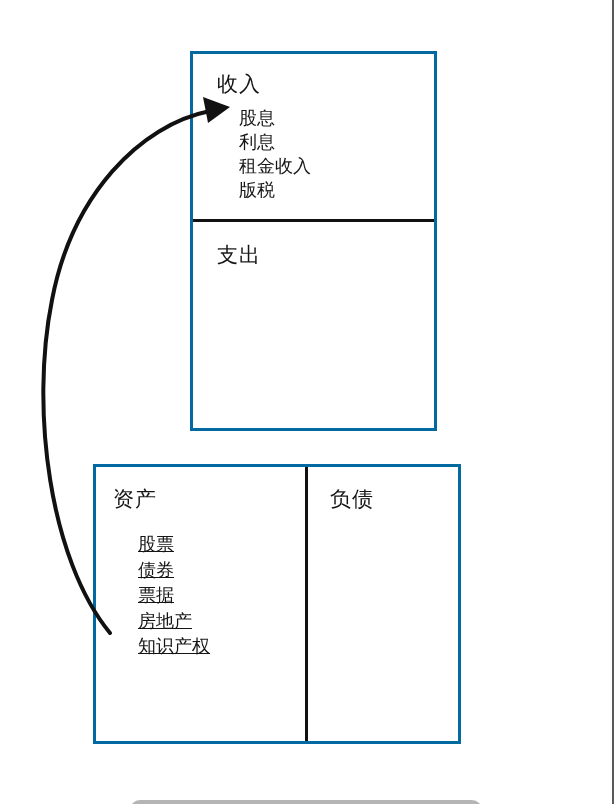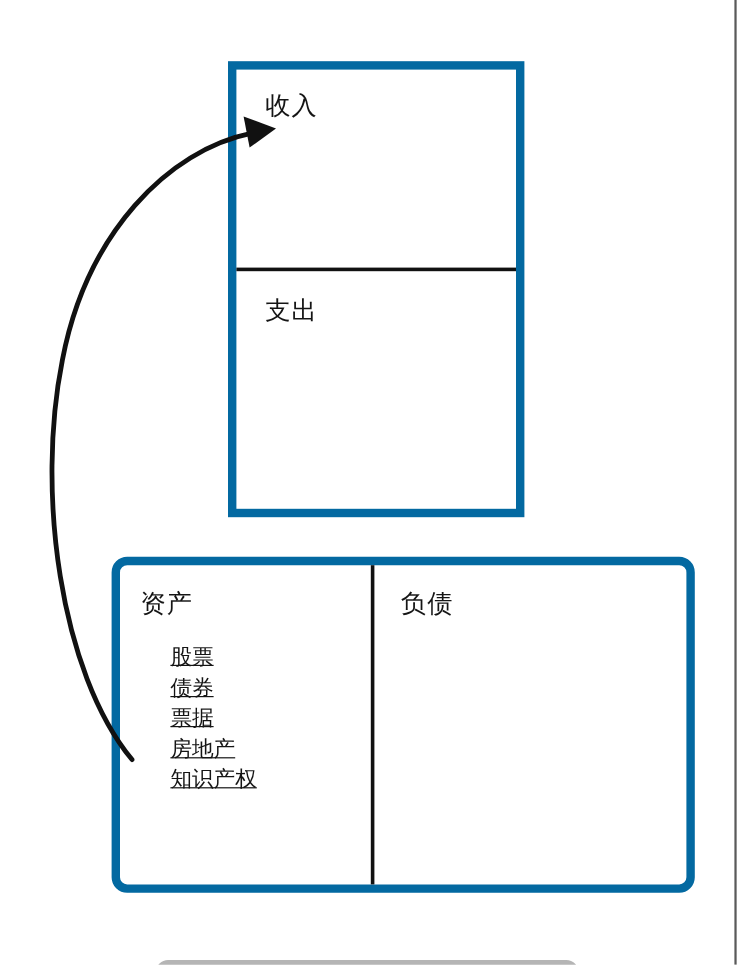--- a/index.html
+++ b/index.html
@@ -18,21 +18,21 @@
     .right-edge {
       position: absolute;
       left: 612px;
       top: 0;
       width: 2px;
       height: 804px;
       background: #5a5a5a;
     }
     .box {
       position: absolute;
-      border: 7px solid #0369a1;
+      border: 3px solid #0369a1;
       box-sizing: border-box;
       background: #ffffff;
     }
     .income-statement {
       left: 190px;
       top: 51px;
       width: 247px;
       height: 380px;
     }
     .section {
@@ -48,23 +48,22 @@
     }
     .expense-section {
       left: 0;
       top: 168px;
       width: 100%;
       bottom: 0;
     }
     .balance-sheet {
       left: 93px;
       top: 464px;
-      width: 486px;
+      width: 368px;
       height: 280px;
-      border-radius: 13px;
     }
     .asset-section {
       left: 0;
       top: 0;
       width: 212px;
       height: 100%;
       border-right: 3px solid #111111;
     }
     .liability-section {
       left: 212px;
@@ -117,20 +116,26 @@
     }
   </style>
 </head>
 <body>
 
 <div class="right-edge"></div>
 
 <div class="box income-statement">
   <div class="section income-section">
     <div class="heading">收入</div>
+    <ul class="item-list">
+      <li>股息</li>
+      <li>利息</li>
+      <li>租金收入</li>
+      <li>版税</li>
+    </ul>
   </div>
   <div class="section expense-section">
     <div class="heading">支出</div>
   </div>
 </div>
 
 <div class="box balance-sheet">
   <div class="section asset-section">
     <div class="heading">资产</div>
     <ul class="item-list">

